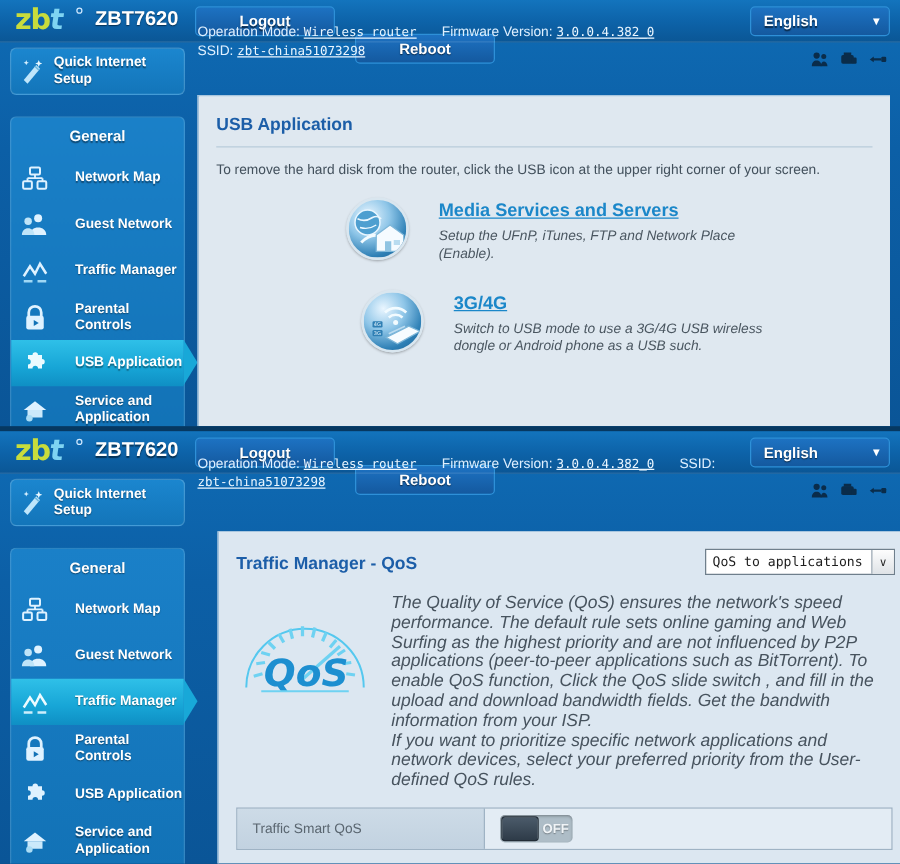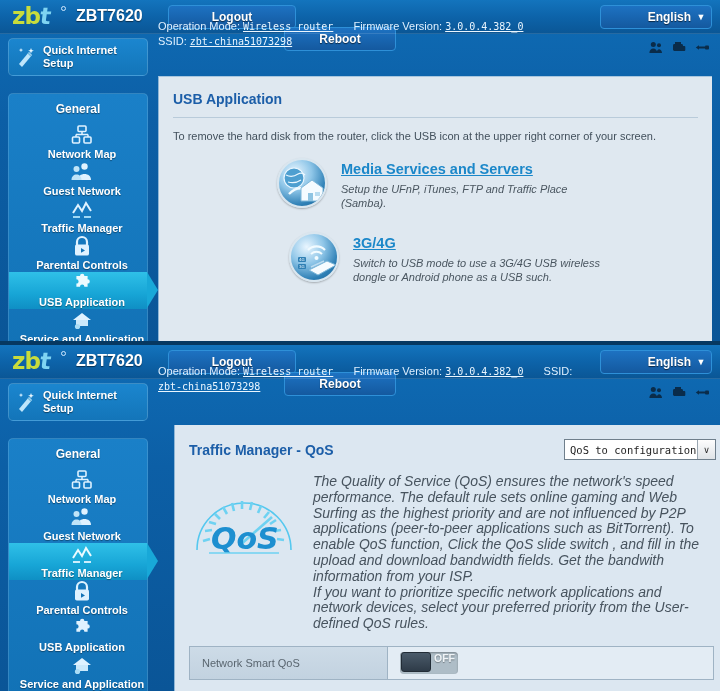--- a/index.html
+++ b/index.html
@@ -54,33 +54,33 @@
   .topbtn {
     position: absolute; top: 5px; height: 24px;
     border: 1px solid #2e90d8;
     border-radius: 4px;
     background: linear-gradient(180deg,#1d72c2 0%, #14599f 100%);
     color: #fff; font-size: 12px; font-weight: bold;
     text-shadow: 0 1px 1px rgba(0,0,0,.6);
     display: flex; align-items: center; justify-content: center;
     cursor: pointer;
   }
-  .btn-logout { left: 168px; width: 128px; }
+  .btn-logout { left: 156px; width: 112px; }
   .btn-reboot { left: 284px; width: 112px; margin-top: 22px; }
 
   .lang-select {
     position: absolute; right: 8px; top: 5px;
     width: 112px; height: 24px;
     border: 1px solid #2e90d8; border-radius: 4px;
     background: linear-gradient(180deg,#1d72c2 0%, #14599f 100%);
     display: flex; align-items: center;
     cursor: pointer;
   }
   .lang-select .lbl {
-    flex: 1; text-align: right; color: #fff;
+    flex: 1; text-align: left; color: #fff;
     font-size: 12px; font-weight: bold;
     text-shadow: 0 1px 1px rgba(0,0,0,.6);
     padding-left: 10px;
   }
   .lang-select .caret {
     width: 20px; text-align: center; color: #fff; font-size: 9px;
   }
 
   
   .infostrip {
@@ -127,22 +127,22 @@
     padding-bottom: 4px;
     overflow: visible;
   }
   .menu-title {
     height: 30px; display:flex; align-items:center; justify-content:center;
     color:#fff; font-size:12px; font-weight:bold;
     text-shadow: 0 1px 1px rgba(0,0,0,.45);
   }
   .menu-item {
     position: relative;
-    height: 37px; display:flex; align-items:center; gap:2px;
-    padding-left: 8px; cursor: pointer; flex-direction: column;
+    height: 37px; display:flex; align-items:center; gap:21px;
+    padding-left: 8px; cursor: pointer;
   }
   .menu-item .mlabel {
     color:#fff; font-size: 11px; font-weight: bold; line-height: 13px;
     text-shadow: 0 1px 1px rgba(0,0,0,.4);
   }
   .menu-item.active {
     background: linear-gradient(180deg,#2fc0e8 0%, #17a5d6 60%, #0f8fc4 100%);
   }
   .menu-item.active::after {
     content: ""; position: absolute; right: -11px; top: 0;
@@ -175,21 +175,21 @@
   }
   .card-rule {
     margin: 10px 14px 0 14px; height: 1px; background: #b9cbda;
   }
   .card-note {
     color: #42505c; font-size: 11px;
     padding: 12px 26px 0 14px;
   }
 
   .app-row {
-    display: flex; align-items: flex-start; gap: 14px;
+    display: flex; align-items: flex-start; gap: 24px;
     padding-left: 118px; margin-top: 16px;
   }
   .app-row.second { margin-top: 22px; margin-left: 12px; }
   .app-icon {
     width: 50px; height: 50px; flex: 0 0 50px;
     border-radius: 50%;
     background:
       radial-gradient(circle at 34% 28%, #eaf6ff 0%, #8fc6e8 38%, #2d7fb5 72%, #1d5f8e 100%);
     border: 2px solid #d9e6ef;
     box-shadow: 0 1px 2px rgba(0,0,0,.28);
@@ -253,21 +253,21 @@
     color: #5a6670; font-size: 11px;
     background: linear-gradient(180deg,#cddbe7 0%,#c2d2e0 100%);
     border-right: 1px solid #9fb3c4;
   }
   .setting-ctrl {
     flex: 1; background: #e3ecf4; display:flex; align-items:center;
     padding-left: 12px;
   }
   .toggle {
     width: 58px; height: 22px; border-radius: 4px;
-    background: #aebdc7; display: flex; align-items: flex-start;
+    background: #aebdc7; display: flex; align-items: center;
     box-shadow: inset 0 1px 2px rgba(0,0,0,.3);
     cursor: pointer; position: relative;
   }
   .toggle .knob {
     width: 30px; height: 20px; border-radius: 3px; margin-left: 1px;
     background: linear-gradient(180deg,#4b5b6a 0%, #2e3b48 100%);
     border: 1px solid #222c36;
   }
   .toggle .tlabel {
     flex: 1; text-align: center; color: #f0f4f7;
@@ -441,21 +441,21 @@
           <path d="M7 15 q6 3 12 -1 q4 -2 7 1" stroke="#eaf7ff" stroke-width="1.3" fill="none"></path>
           <path d="M9 22 q7 2 13 -2" stroke="#eaf7ff" stroke-width="1.1" fill="none"></path>
           <path d="M10 34 q9 -9 17 -4" stroke="#f2fbff" stroke-width="2.4" fill="none"></path>
           <path d="M22 28 L33 20 L44 28 v13 H22 z" fill="#f5fbff" stroke="#7db6d8" stroke-width="1"></path>
           <rect x="29" y="33" width="5" height="8" fill="#8fc4e2"></rect>
           <rect x="36" y="32" width="5" height="4" fill="#b9dcf0"></rect>
         </svg>
       </div>
       <div class="app-text">
         <span class="app-link">Media Services and Servers</span>
-        <div class="app-desc">Setup the UFnP, iTunes, FTP and Traffic Place (Samba).</div>
+        <div class="app-desc">Setup the UFnP, iTunes, FTP and Network Place (Enable).</div>
       </div>
     </div>
 
     <div class="app-row second">
       <div class="app-icon">
         <svg width="50" height="50" viewBox="0 0 50 50">
           <path d="M17 16 a12 12 0 0 1 17 0" stroke="#f2fbff" stroke-width="2.2" fill="none"></path>
           <path d="M20 20 a8 8 0 0 1 11 0" stroke="#f2fbff" stroke-width="2" fill="none"></path>
           <circle cx="25.5" cy="24" r="2" fill="#f2fbff"></circle>
           <rect x="7" y="23" width="8" height="5" rx="1" fill="#2f7fb4"></rect>
@@ -611,21 +611,21 @@
           </span>
         <span class="mlabel">Service and Application</span>
       </div>
     </div>
   </div>
 
   <div class="content-qos">
     <div class="qos-head">
       <div class="t">Traffic Manager - QoS</div>
       <div class="qos-select">
-        <div class="sv">QoS to configuration</div>
+        <div class="sv">QoS to applications</div>
         <div class="sarrow">∨</div>
       </div>
     </div>
 
     <div class="qos-desc-wrap">
       <div class="qos-gauge">
         <svg width="110" height="72" viewBox="0 0 110 72">
           <g stroke="#55c8ef" stroke-width="2.4" fill="none">
             <path d="M8 64 A47 47 0 0 1 102 64" stroke-width="1.6"></path>
           </g>
@@ -649,21 +649,21 @@
           <line x1="20" y1="67" x2="90" y2="67" stroke="#6ed2f2" stroke-width="1.6"></line>
         </svg>
       </div>
       <div class="qos-desc">
         <p>The Quality of Service (QoS) ensures the network's speed performance. The default rule sets online gaming and Web Surfing as the highest priority and are not influenced by P2P applications (peer-to-peer applications such as BitTorrent). To enable QoS function, Click the QoS slide switch , and fill in the upload and download bandwidth fields. Get the bandwith information from your ISP.</p>
         <p>If you want to prioritize specific network applications and network devices, select your preferred priority from the User-defined QoS rules.</p>
       </div>
     </div>
 
     <div class="setting-row">
-      <div class="setting-label">Network Smart QoS</div>
+      <div class="setting-label">Traffic Smart QoS</div>
       <div class="setting-ctrl">
         <div class="toggle">
           <div class="knob"></div>
           <div class="tlabel">OFF</div>
         </div>
       </div>
     </div>
 
     <div class="apply-wrap">
       <div class="apply-btn">Apply</div>

